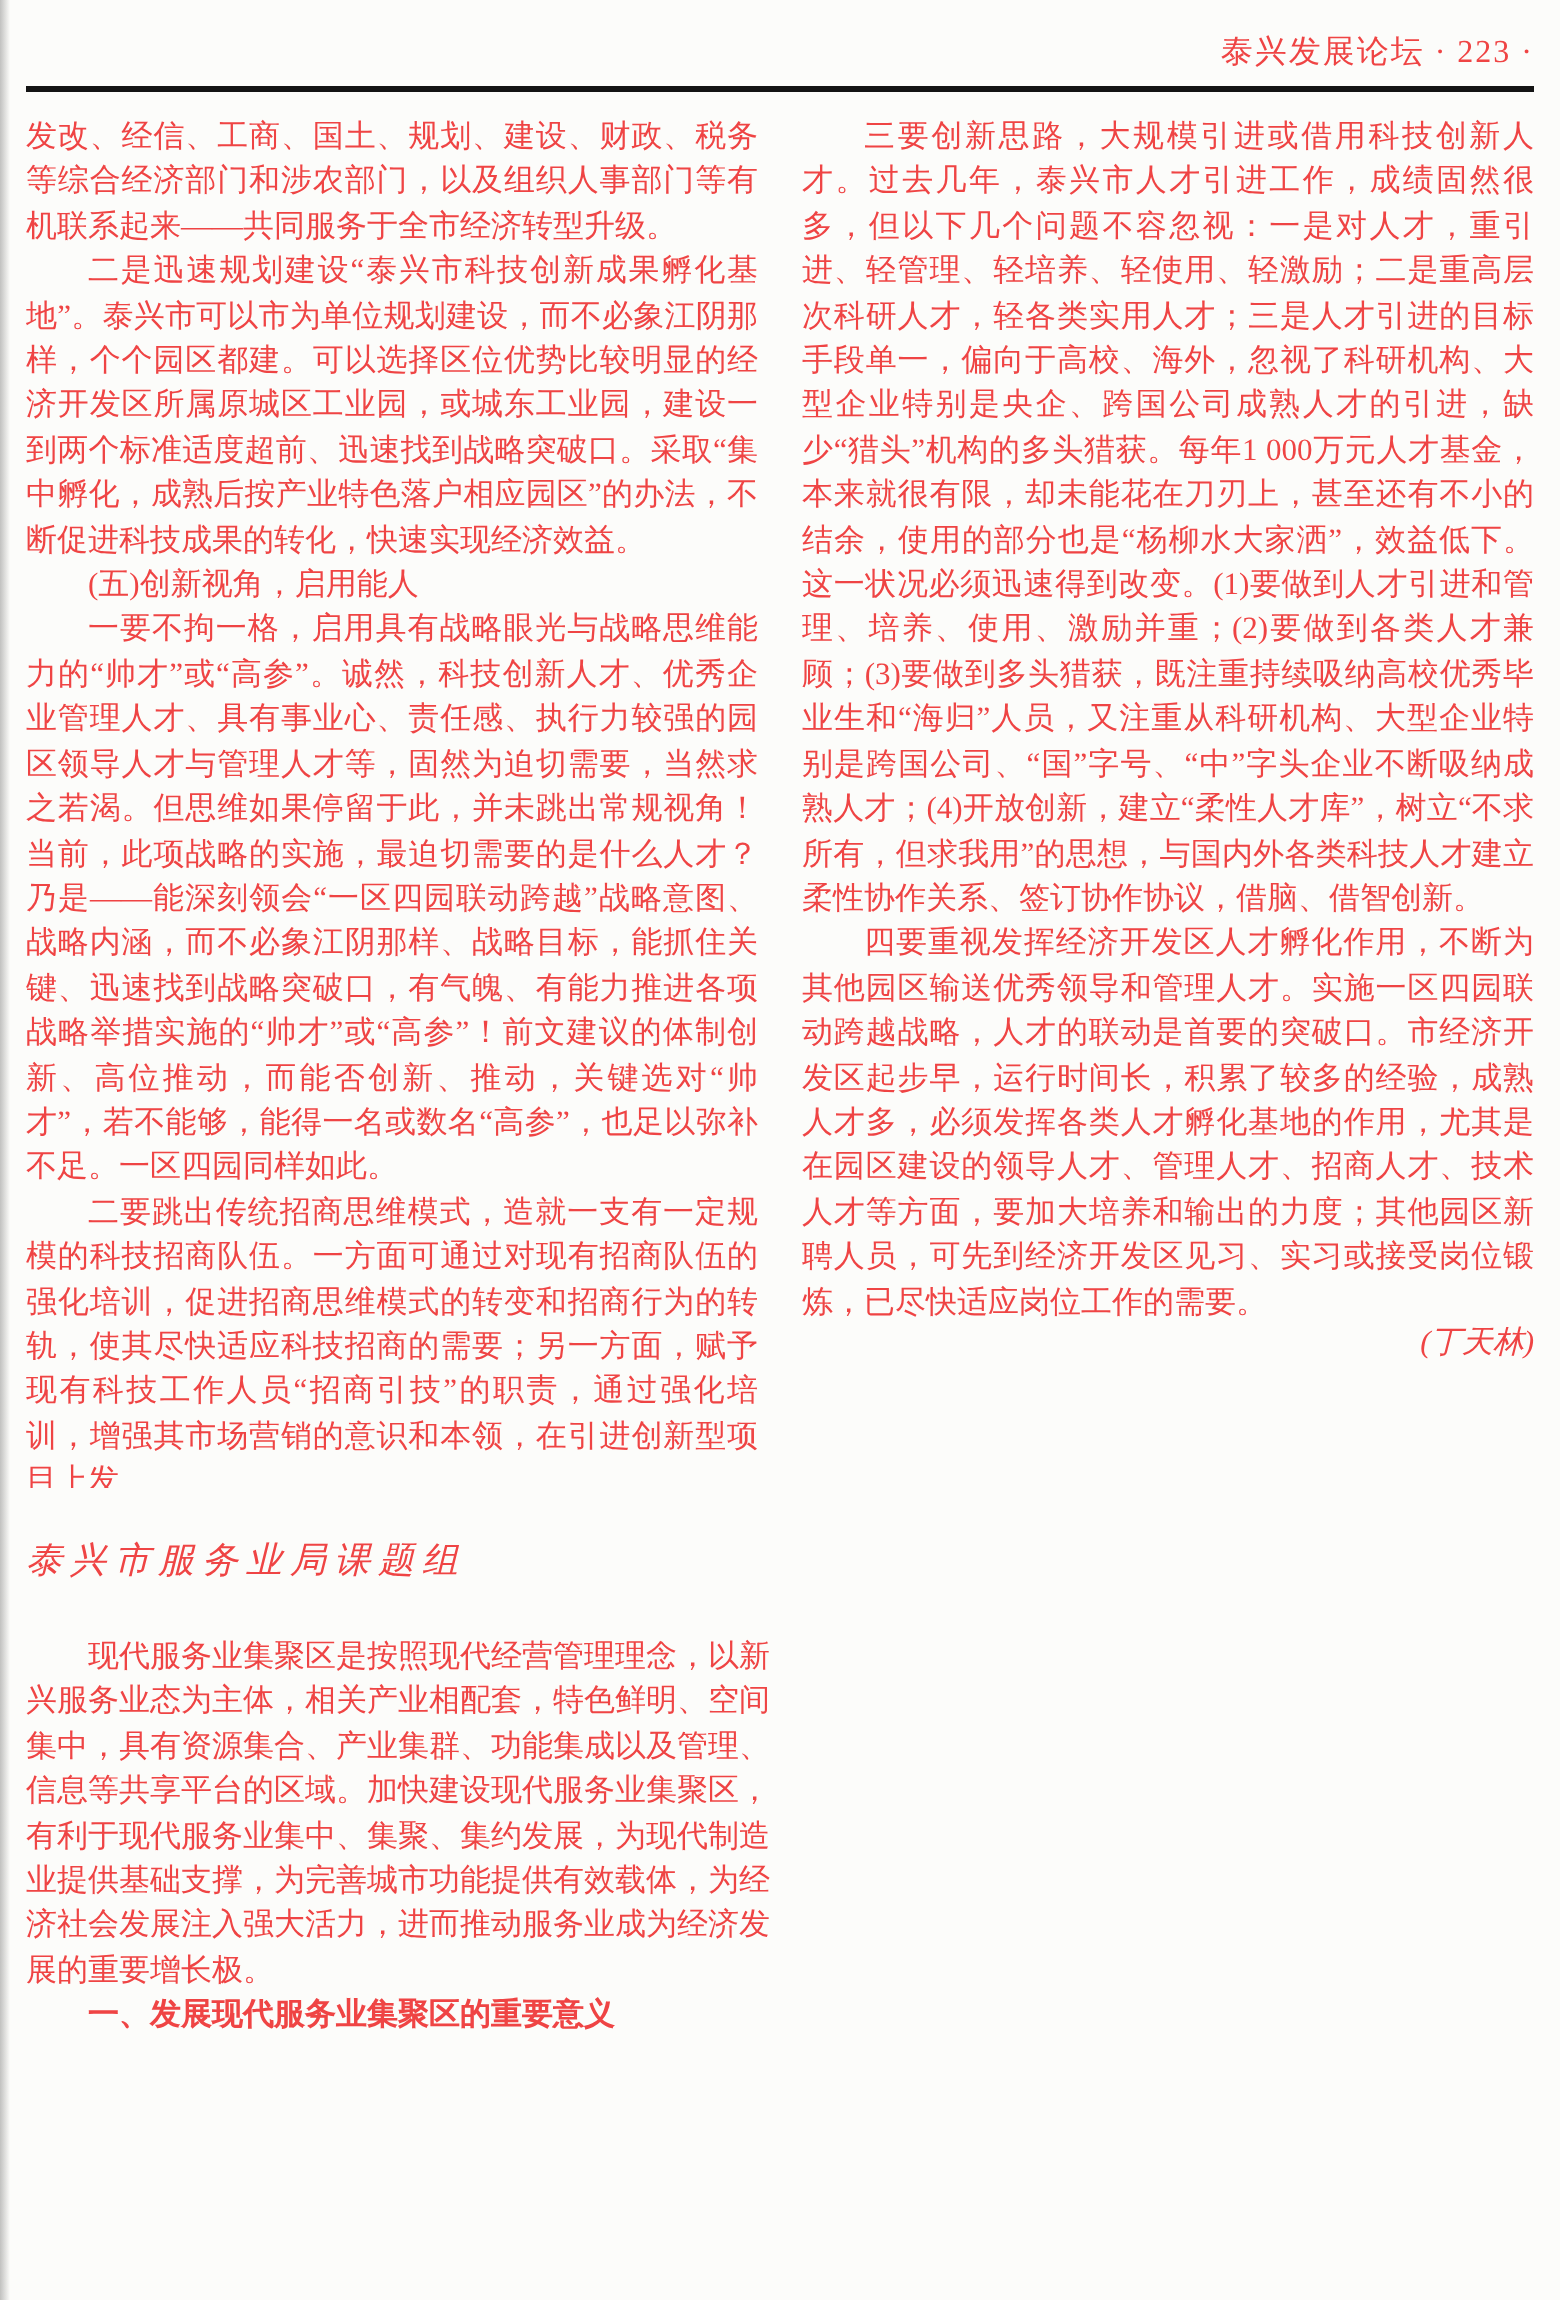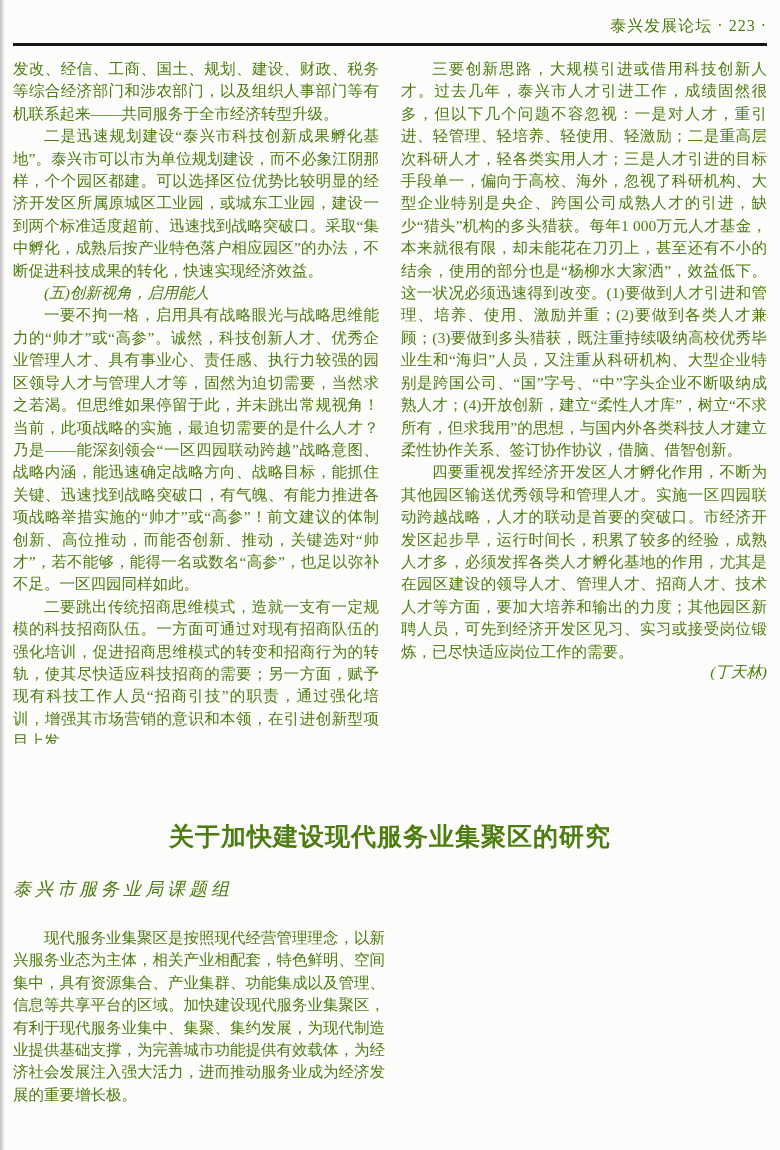--- a/index.html
+++ b/index.html
@@ -1,20 +1,20 @@
 <!DOCTYPE html>
 <html><head>
 <meta charset="utf-8">
 <style>
   html,body { margin:0; padding:0; background:#d8d8d4; }
   .page {
     position:relative;
     width:780px; height:1150px;
     background:#fcfcfa;
-    color:#4d7c0f;
+    color:#ef4444;
     font-family:"Liberation Serif","DejaVu Serif",serif;
     overflow:hidden;
     box-sizing:border-box;
   }
   .scan-edge {
     position:absolute; left:0; top:0; bottom:0; width:5px;
     background:linear-gradient(to right, rgba(40,40,40,0.28), rgba(40,40,40,0));
     pointer-events:none;
   }
   .content { margin:0 13px; }
@@ -39,21 +39,21 @@
   .a1-body { height:686px; }
   .a2-body { height:216px; margin-top:26px; }
   .para {
     margin:0;
     font-size:15.5px;
     line-height:22.4px;
     text-align:justify;
     text-justify:inter-ideograph;
   }
   .para.indent { text-indent:2em; }
-  .para.kai { font-style:italic; }
+  .para.kai { }
   .para.bold-heading {
     font-weight:bold;
     font-family:"Liberation Sans","DejaVu Sans",sans-serif;
     font-style:normal;
   }
   .signature { float:right; font-style:italic; padding-left:1em;margin-top:20px; }
   .article2-title {
     margin:76px 0 0 0;
     text-align:center;
     font-size:25px;
@@ -78,33 +78,33 @@
     <div class="page-header">
       <span>泰兴发展论坛 · 223 ·</span>
     </div>
     <div class="header-rule"></div>
 
     <div class="cols a1-body">
       <div class="col">
           <p class="para">发改、经信、工商、国土、规划、建设、财政、税务等综合经济部门和涉农部门，以及组织人事部门等有机联系起来——共同服务于全市经济转型升级。</p>
           <p class="para indent">二是迅速规划建设“泰兴市科技创新成果孵化基地”。泰兴市可以市为单位规划建设，而不必象江阴那样，个个园区都建。可以选择区位优势比较明显的经济开发区所属原城区工业园，或城东工业园，建设一到两个标准适度超前、迅速找到战略突破口。采取“集中孵化，成熟后按产业特色落户相应园区”的办法，不断促进科技成果的转化，快速实现经济效益。</p>
           <p class="para indent kai">(五)创新视角，启用能人</p>
-          <p class="para indent">一要不拘一格，启用具有战略眼光与战略思维能力的“帅才”或“高参”。诚然，科技创新人才、优秀企业管理人才、具有事业心、责任感、执行力较强的园区领导人才与管理人才等，固然为迫切需要，当然求之若渴。但思维如果停留于此，并未跳出常规视角！当前，此项战略的实施，最迫切需要的是什么人才？乃是——能深刻领会“一区四园联动跨越”战略意图、战略内涵，能迅速确定战略方向、战略目标，能抓住关键、迅速找到战略突破口，有气魄、有能力推进各项战略举措实施的“帅才”或“高参”！前文建议的体制创新、高位推动，而能否创新、推动，关键选对“帅才”，若不能够，能得一名或数名“高参”，也足以弥补不足。一区四园同样如此。</p>
+          <p class="para indent">一要不拘一格，启用具有战略眼光与战略思维能力的“帅才”或“高参”。诚然，科技创新人才、优秀企业管理人才、具有事业心、责任感、执行力较强的园区领导人才与管理人才等，固然为迫切需要，当然求之若渴。但思维如果停留于此，并未跳出常规视角！当前，此项战略的实施，最迫切需要的是什么人才？乃是——能深刻领会“一区四园联动跨越”战略意图、战略内涵，而不必象江阴那样、战略目标，能抓住关键、迅速找到战略突破口，有气魄、有能力推进各项战略举措实施的“帅才”或“高参”！前文建议的体制创新、高位推动，而能否创新、推动，关键选对“帅才”，若不能够，能得一名或数名“高参”，也足以弥补不足。一区四园同样如此。</p>
           <p class="para indent">二要跳出传统招商思维模式，造就一支有一定规模的科技招商队伍。一方面可通过对现有招商队伍的强化培训，促进招商思维模式的转变和招商行为的转轨，使其尽快适应科技招商的需要；另一方面，赋予现有科技工作人员“招商引技”的职责，通过强化培训，增强其市场营销的意识和本领，在引进创新型项目上发</p>
         </div>
       <div class="col">
           <p class="para indent">三要创新思路，大规模引进或借用科技创新人才。过去几年，泰兴市人才引进工作，成绩固然很多，但以下几个问题不容忽视：一是对人才，重引进、轻管理、轻培养、轻使用、轻激励；二是重高层次科研人才，轻各类实用人才；三是人才引进的目标手段单一，偏向于高校、海外，忽视了科研机构、大型企业特别是央企、跨国公司成熟人才的引进，缺少“猎头”机构的多头猎获。每年1 000万元人才基金，本来就很有限，却未能花在刀刃上，甚至还有不小的结余，使用的部分也是“杨柳水大家洒”，效益低下。这一状况必须迅速得到改变。(1)要做到人才引进和管理、培养、使用、激励并重；(2)要做到各类人才兼顾；(3)要做到多头猎获，既注重持续吸纳高校优秀毕业生和“海归”人员，又注重从科研机构、大型企业特别是跨国公司、“国”字号、“中”字头企业不断吸纳成熟人才；(4)开放创新，建立“柔性人才库”，树立“不求所有，但求我用”的思想，与国内外各类科技人才建立柔性协作关系、签订协作协议，借脑、借智创新。</p>
           <p class="para indent">四要重视发挥经济开发区人才孵化作用，不断为其他园区输送优秀领导和管理人才。实施一区四园联动跨越战略，人才的联动是首要的突破口。市经济开发区起步早，运行时间长，积累了较多的经验，成熟人才多，必须发挥各类人才孵化基地的作用，尤其是在园区建设的领导人才、管理人才、招商人才、技术人才等方面，要加大培养和输出的力度；其他园区新聘人员，可先到经济开发区见习、实习或接受岗位锻炼，已尽快适应岗位工作的需要。<span class="signature">(丁天林)</span></p>
         </div>
     </div>
 
     <div>
-      <h1 class="article2-title">关于加快建设现代服务业集聚区的研究</h1>
       <div class="article2-author">泰兴市服务业局课题组</div>
       <div class="cols a2-body">
         <div class="col">
             <p class="para indent">现代服务业集聚区是按照现代经营管理理念，以新兴服务业态为主体，相关产业相配套，特色鲜明、空间集中，具有资源集合、产业集群、功能集成以及管理、信息等共享平台的区域。加快建设现代服务业集聚区，有利于现代服务业集中、集聚、集约发展，为现代制造业提供基础支撑，为完善城市功能提供有效载体，为经济社会发展注入强大活力，进而推动服务业成为经济发展的重要增长极。</p>
+            <p class="para indent bold-heading">一、发展现代服务业集聚区的重要意义</p>
           </div>
       </div>
     </div>
 
   </div>
 </div>
 
 </body></html>

